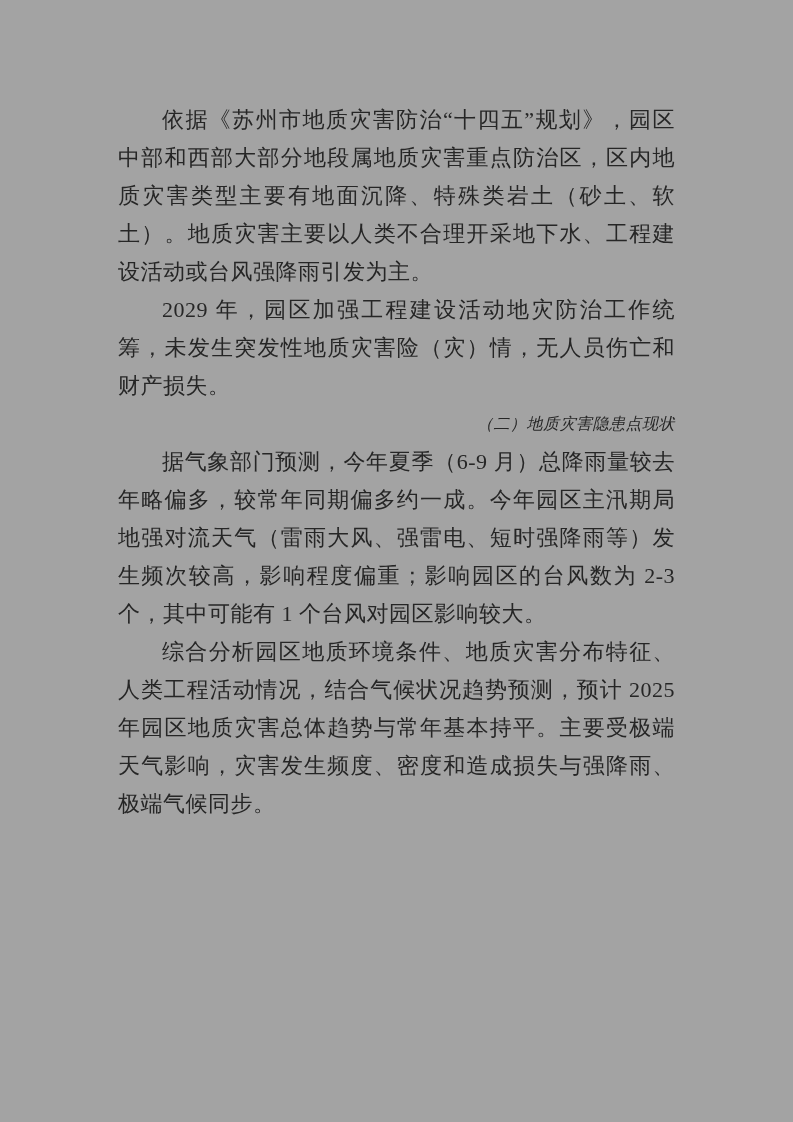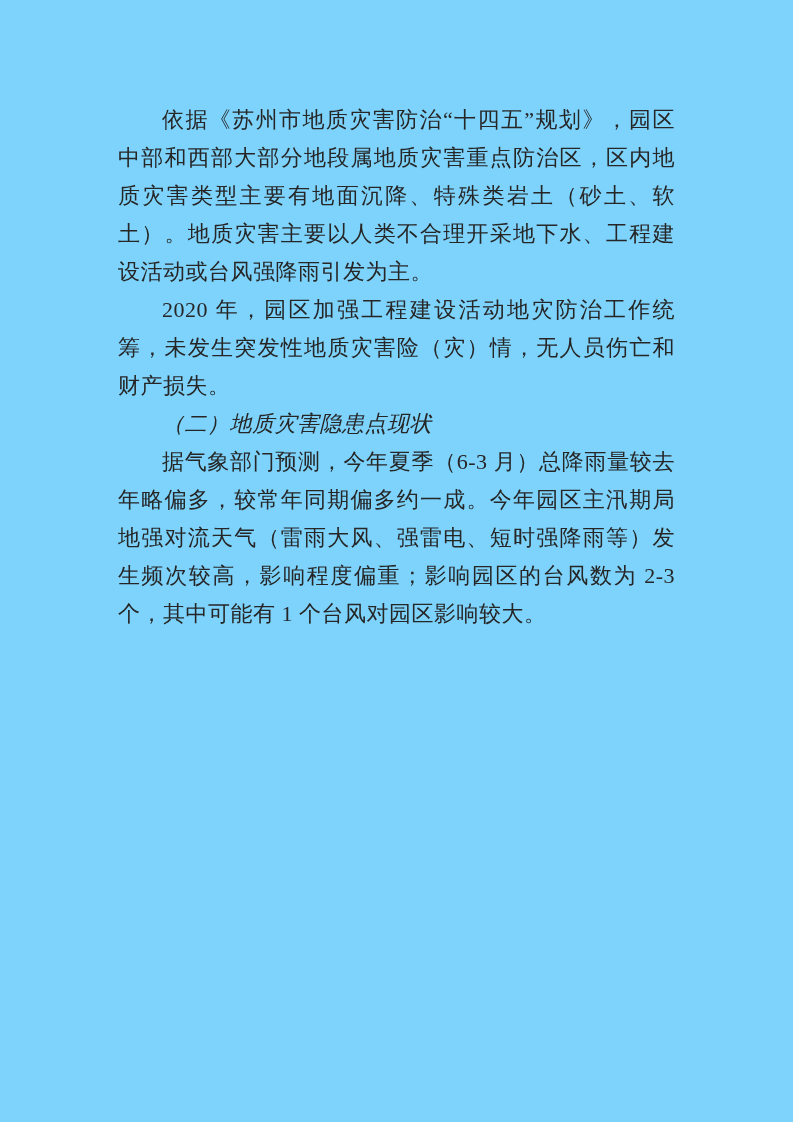--- a/index.html
+++ b/index.html
@@ -4,21 +4,21 @@
 <style>
   html, body {
     margin: 0;
     padding: 0;
     background: #ffffff;
   }
   .page {
     position: relative;
     width: 793px;
     height: 1122px;
-    background: #7dd3fc;
+    background: #a3a3a3;
     overflow: hidden;
     font-family: "Liberation Serif", "DejaVu Serif", serif;
     color: #262626;
   }
   .doc-content {
     position: absolute;
     left: 118px;
     top: 101px;
     width: 557px;
   }
@@ -27,31 +27,32 @@
     font-size: 22px;
     line-height: 38px;
     text-indent: 2em;
     text-align: justify;
     text-justify: inter-character;
     word-break: break-all;
     letter-spacing: 0.5px;
   }
   .heading {
     margin: 0;
-    font-size: 22px;
+    font-size: 16px;
     line-height: 38px;
     text-indent: 2em;
     font-style: italic; 
     letter-spacing: 0.5px;
-    text-align: left;
+    text-align: right;
   }
 </style>
 </head>
 <body>
 
 <div class="page">
   <div class="doc-content">
     <p class="para">依据《苏州市地质灾害防治“十四五”规划》，园区中部和西部大部分地段属地质灾害重点防治区，区内地质灾害类型主要有地面沉降、特殊类岩土（砂土、软土）。地质灾害主要以人类不合理开采地下水、工程建设活动或台风强降雨引发为主。</p>
-    <p class="para">2020 年，园区加强工程建设活动地灾防治工作统筹，未发生突发性地质灾害险（灾）情，无人员伤亡和财产损失。</p>
+    <p class="para">2029 年，园区加强工程建设活动地灾防治工作统筹，未发生突发性地质灾害险（灾）情，无人员伤亡和财产损失。</p>
     <p class="heading">（二）地质灾害隐患点现状</p>
-    <p class="para">据气象部门预测，今年夏季（6-3 月）总降雨量较去年略偏多，较常年同期偏多约一成。今年园区主汛期局地强对流天气（雷雨大风、强雷电、短时强降雨等）发生频次较高，影响程度偏重；影响园区的台风数为 2-3 个，其中可能有 1 个台风对园区影响较大。</p>
+    <p class="para">据气象部门预测，今年夏季（6-9 月）总降雨量较去年略偏多，较常年同期偏多约一成。今年园区主汛期局地强对流天气（雷雨大风、强雷电、短时强降雨等）发生频次较高，影响程度偏重；影响园区的台风数为 2-3 个，其中可能有 1 个台风对园区影响较大。</p>
+    <p class="para">综合分析园区地质环境条件、地质灾害分布特征、人类工程活动情况，结合气候状况趋势预测，预计 2025 年园区地质灾害总体趋势与常年基本持平。主要受极端天气影响，灾害发生频度、密度和造成损失与强降雨、极端气候同步。</p>
   </div>
 </div>
 
 </body></html>

